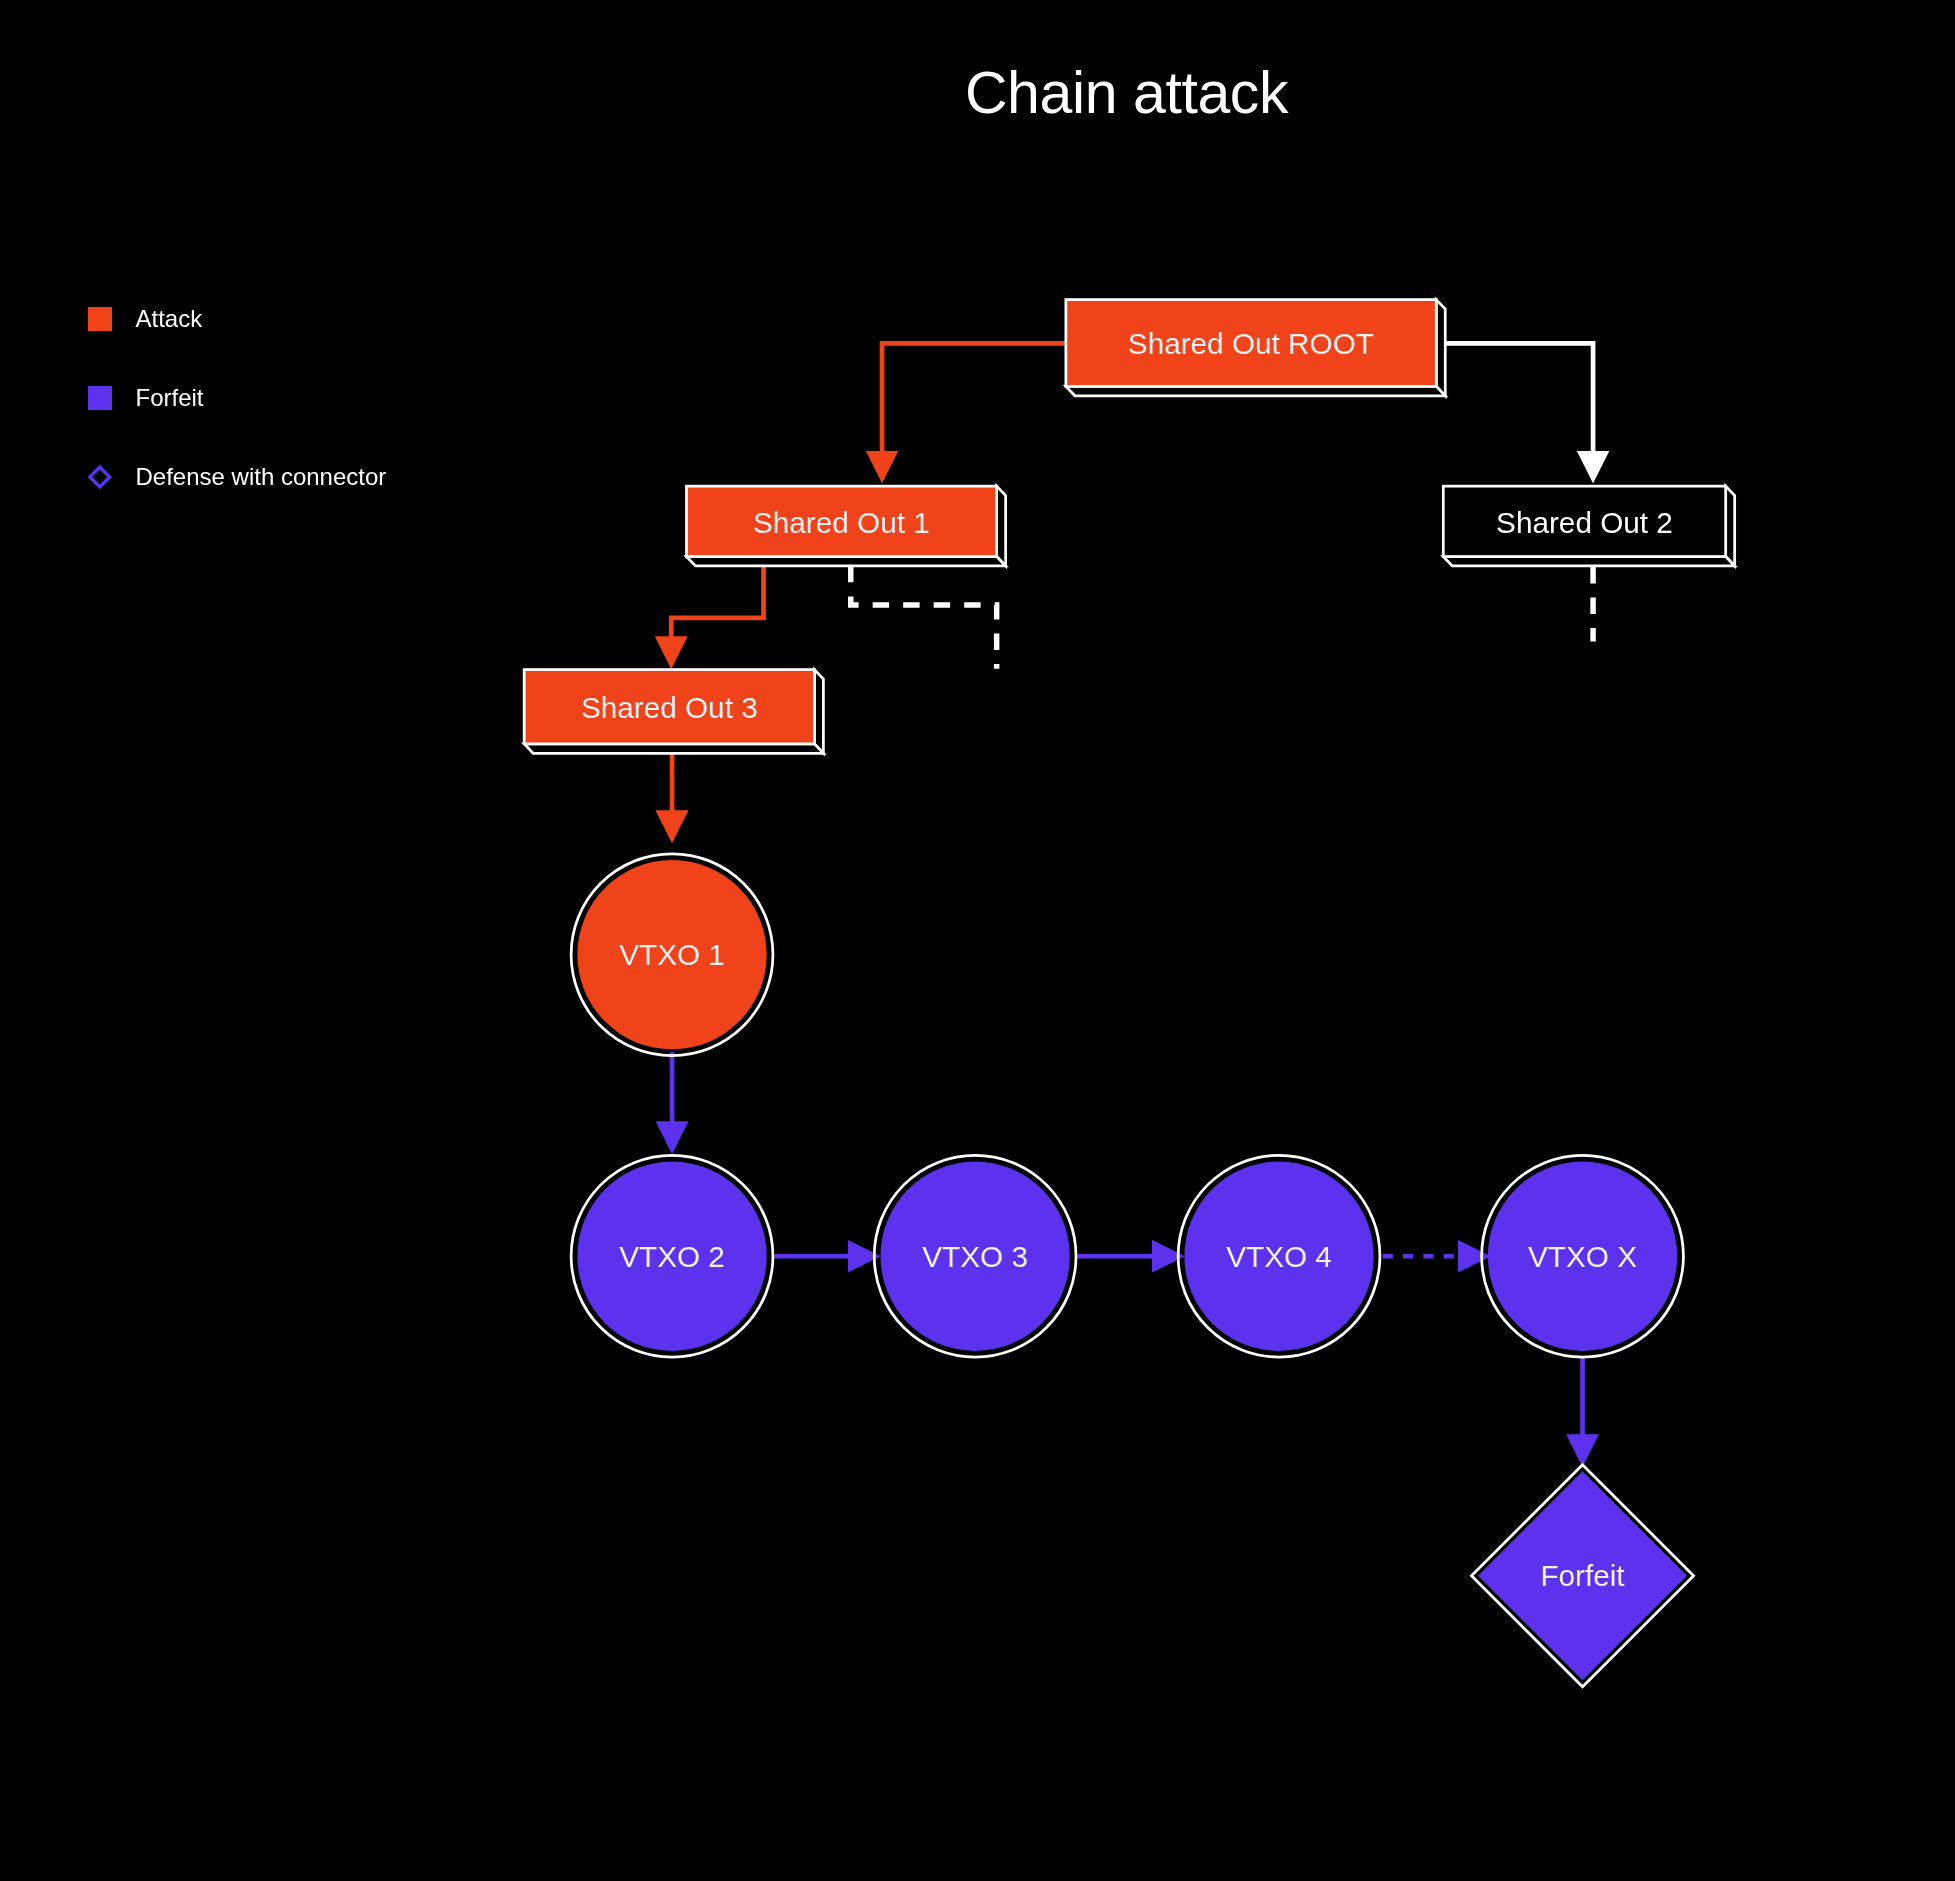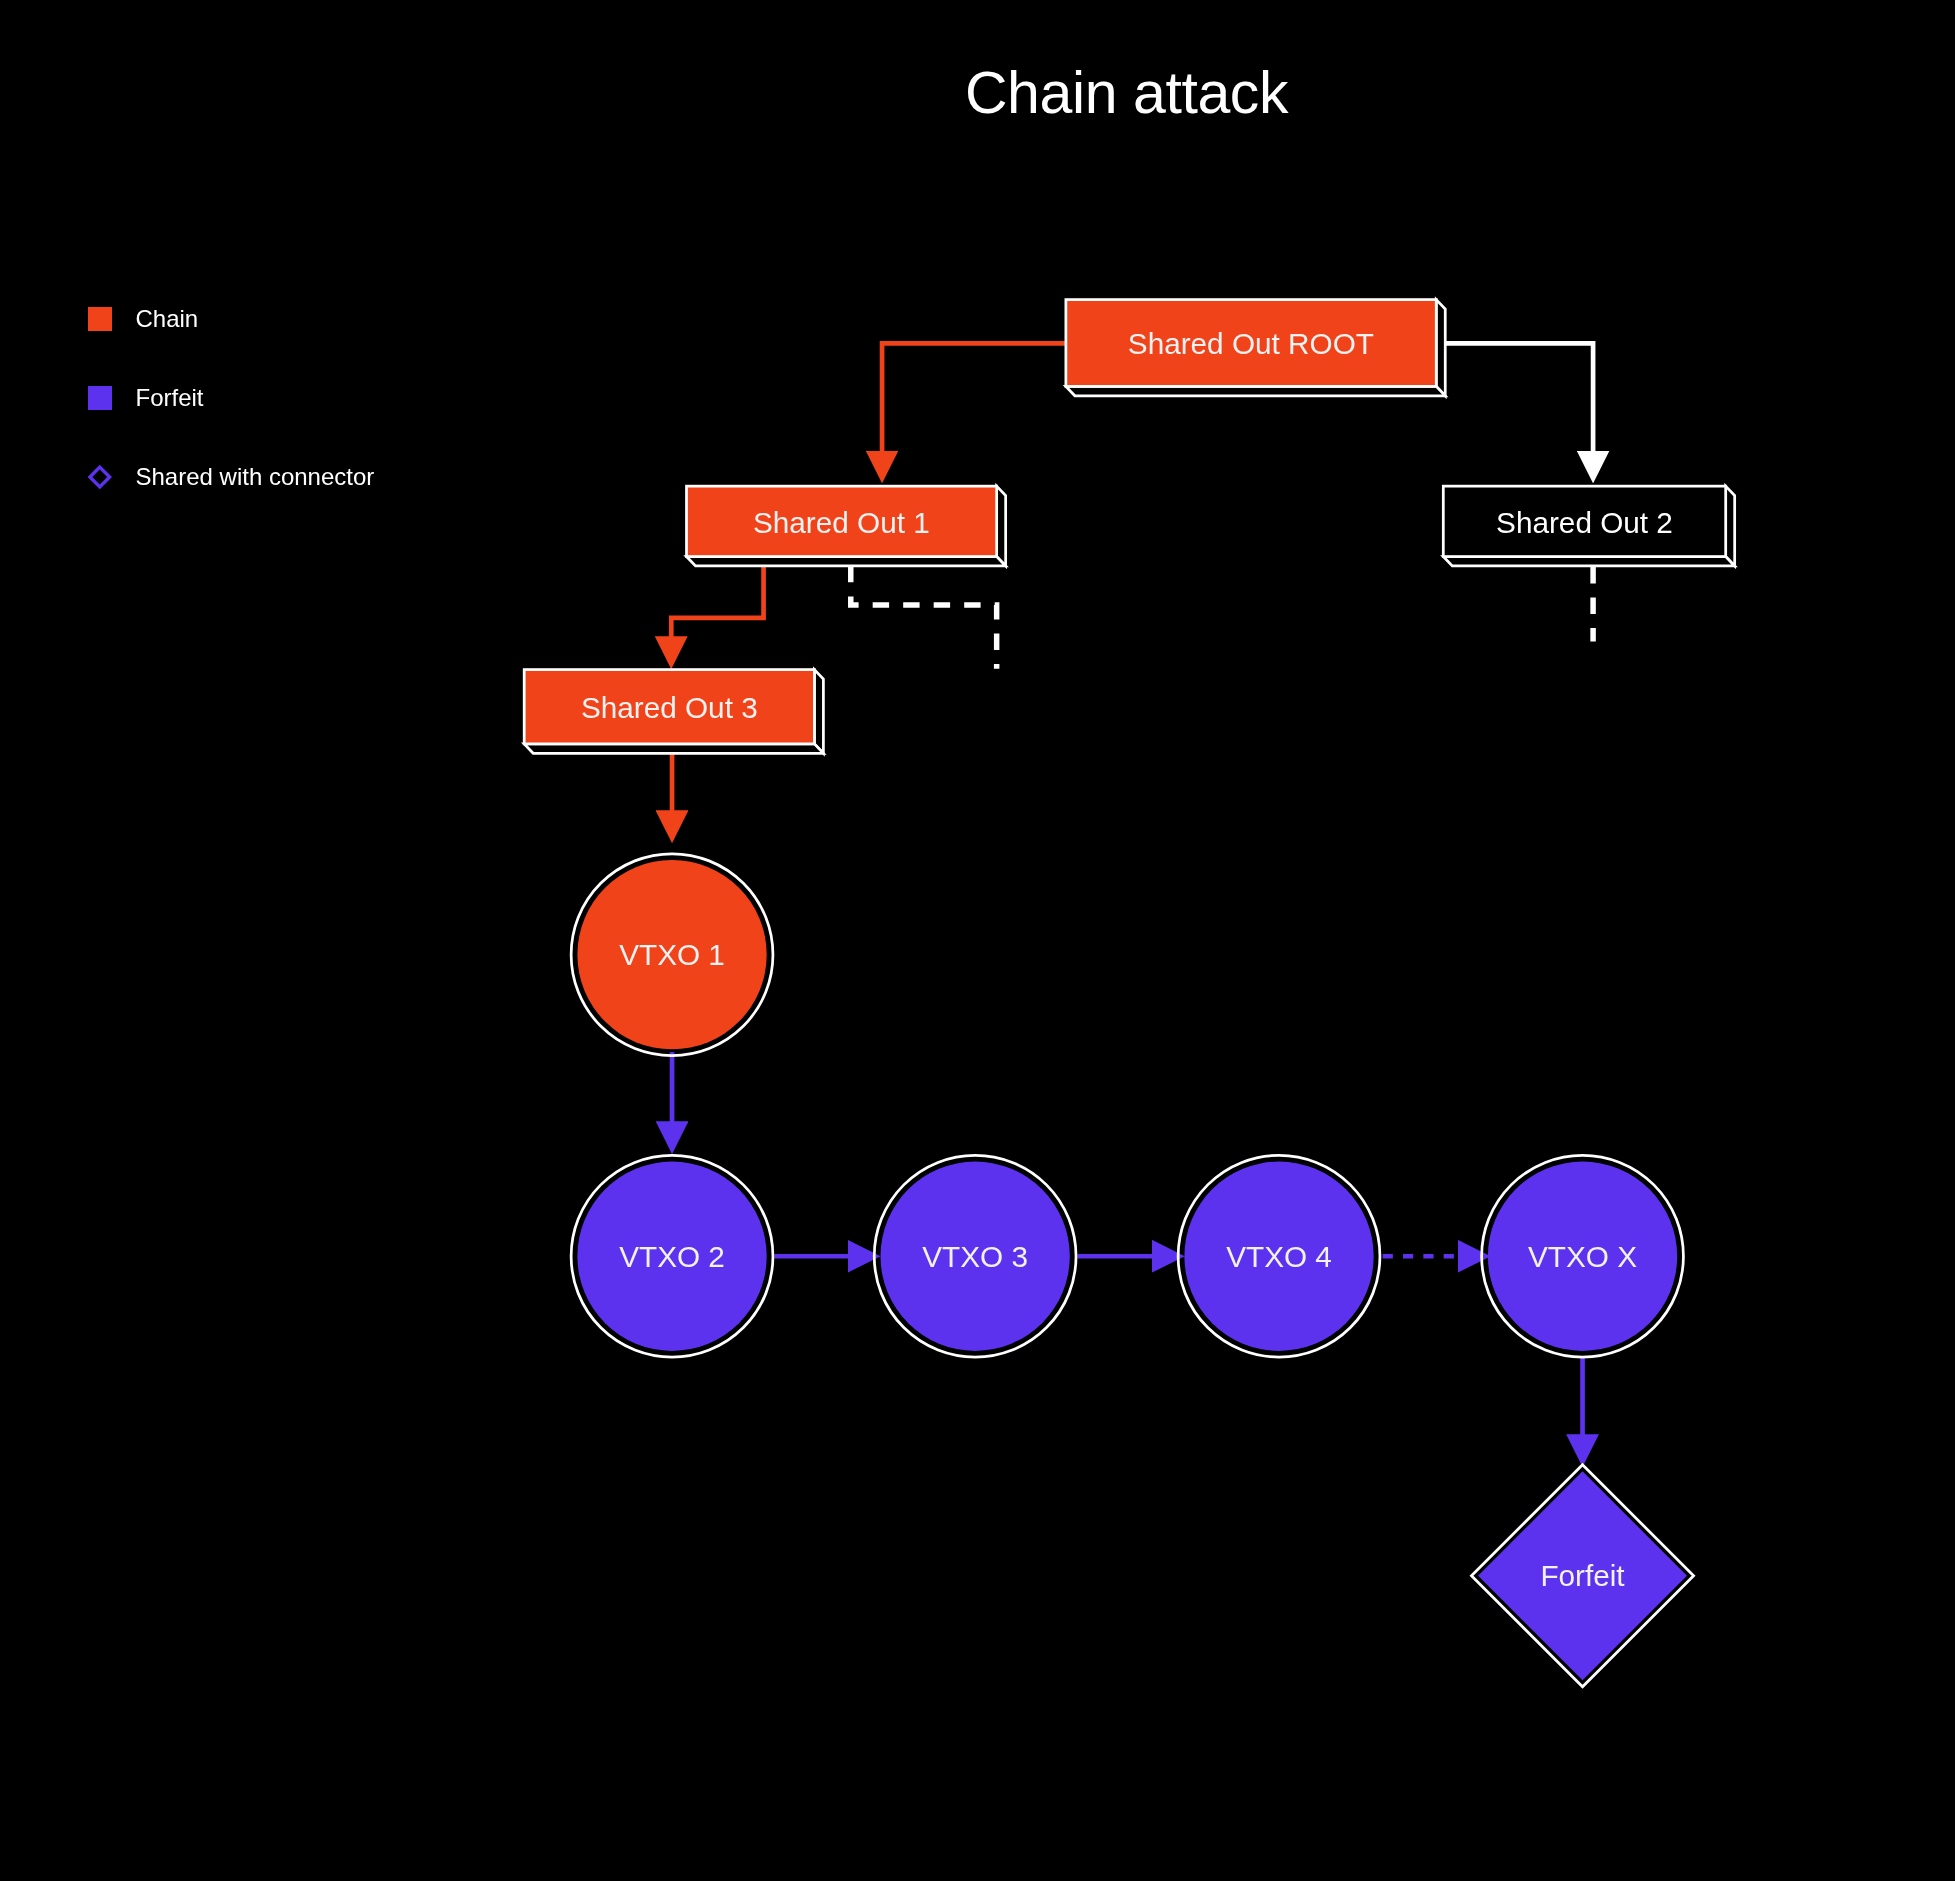--- a/index.html
+++ b/index.html
@@ -92,35 +92,35 @@
 <body>
 
 <div class="stage">
 
   <div class="title">Chain attack</div>
 
   <div class="legend">
 
     <div class="legend-row">
       <div class="legend-swatch" style="background:#f0431a;"></div>
-      <div class="legend-label">Chain</div>
+      <div class="legend-label">Attack</div>
     </div>
 
     <div class="legend-row">
       <div class="legend-swatch" style="background:#5c32ef;"></div>
       <div class="legend-label">Forfeit</div>
     </div>
 
     <div class="legend-row">
       <div class="legend-diamond-wrap">
         <svg width="24" height="24" viewBox="0 0 62 62" aria-hidden="true">
           <polygon points="31,5 57,31 31,57 5,31" fill="none" stroke="#5c32ef" stroke-width="9"></polygon>
         </svg>
       </div>
-      <div class="legend-label">Shared with connector</div>
+      <div class="legend-label">Defense with connector</div>
     </div>
 
   </div>
 
   <svg class="diagram" viewBox="0 0 5760 4812">
     <defs>
       <marker id="arrow-attack" viewBox="0 0 12 12" refX="9" refY="6" markerWidth="7" markerHeight="7" orient="auto-start-reverse">
         <path d="M 0 0 L 12 6 L 0 12 z" fill="#f0431a"></path>
       </marker>
       <marker id="arrow-white" viewBox="0 0 12 12" refX="9" refY="6" markerWidth="7" markerHeight="7" orient="auto-start-reverse">

